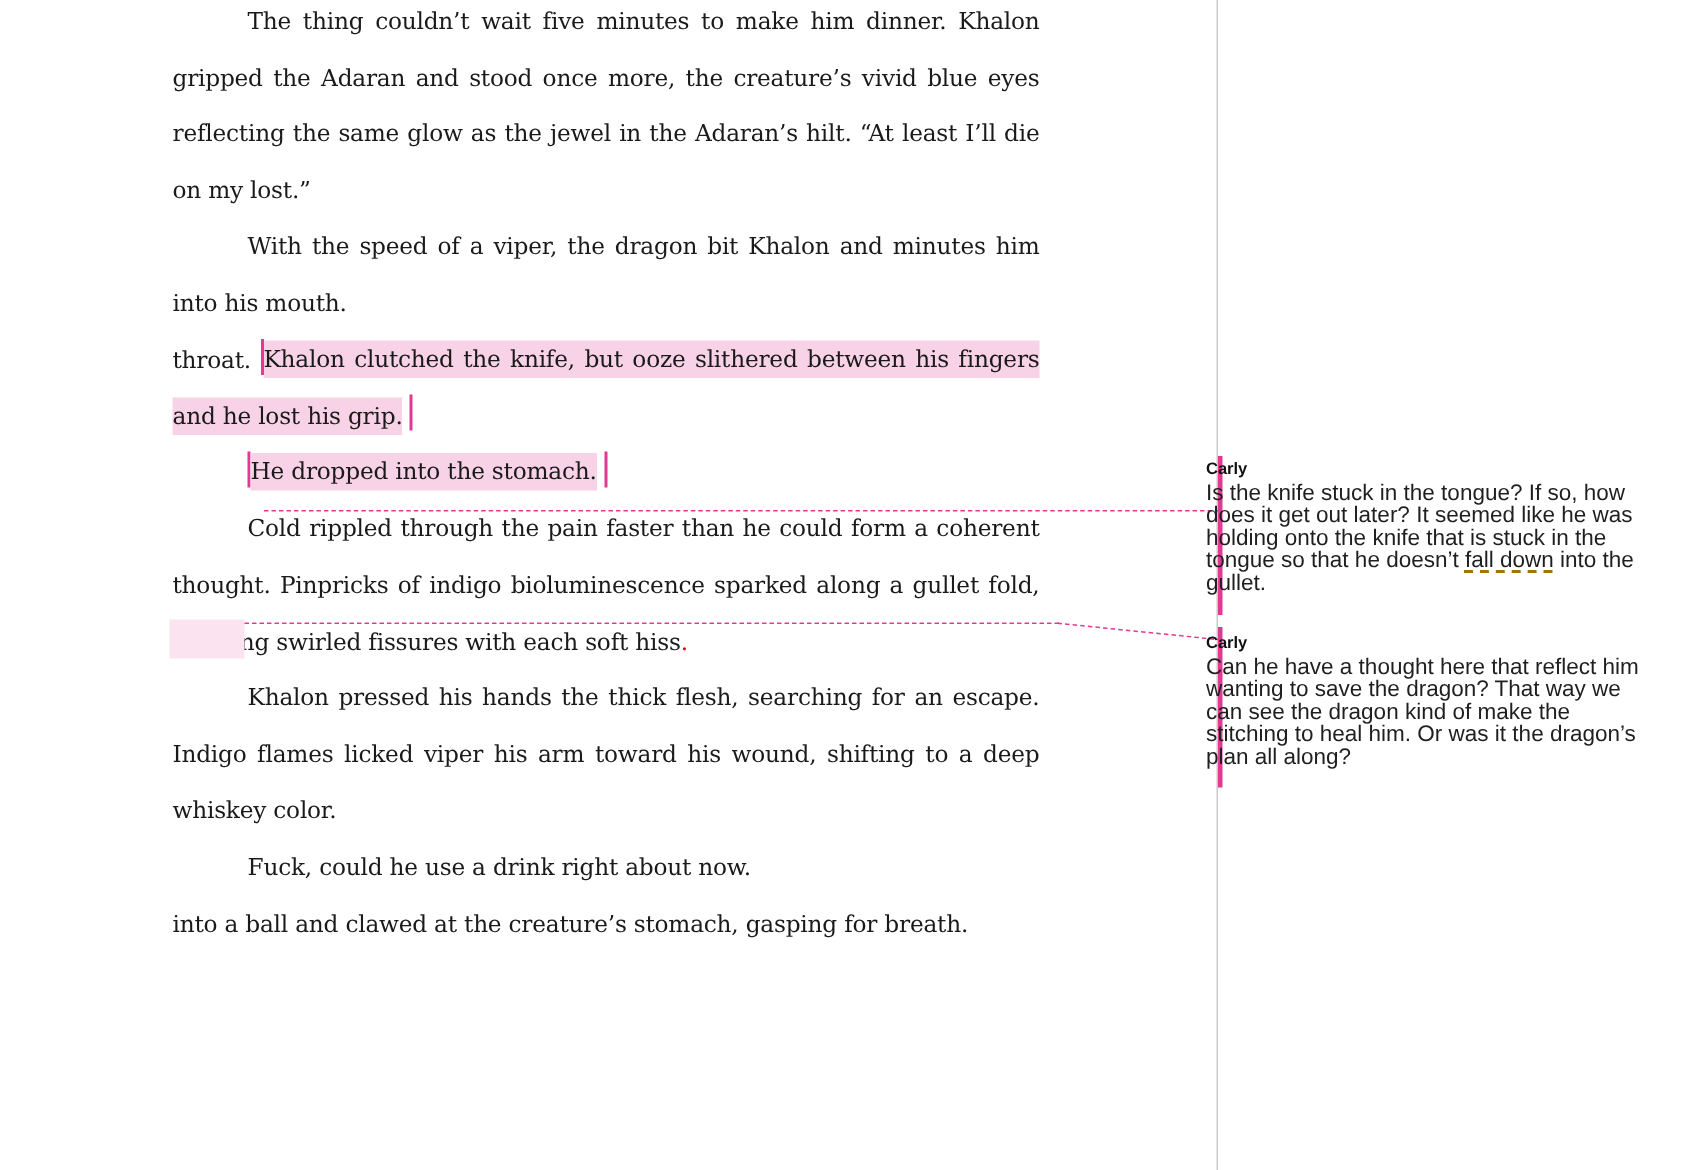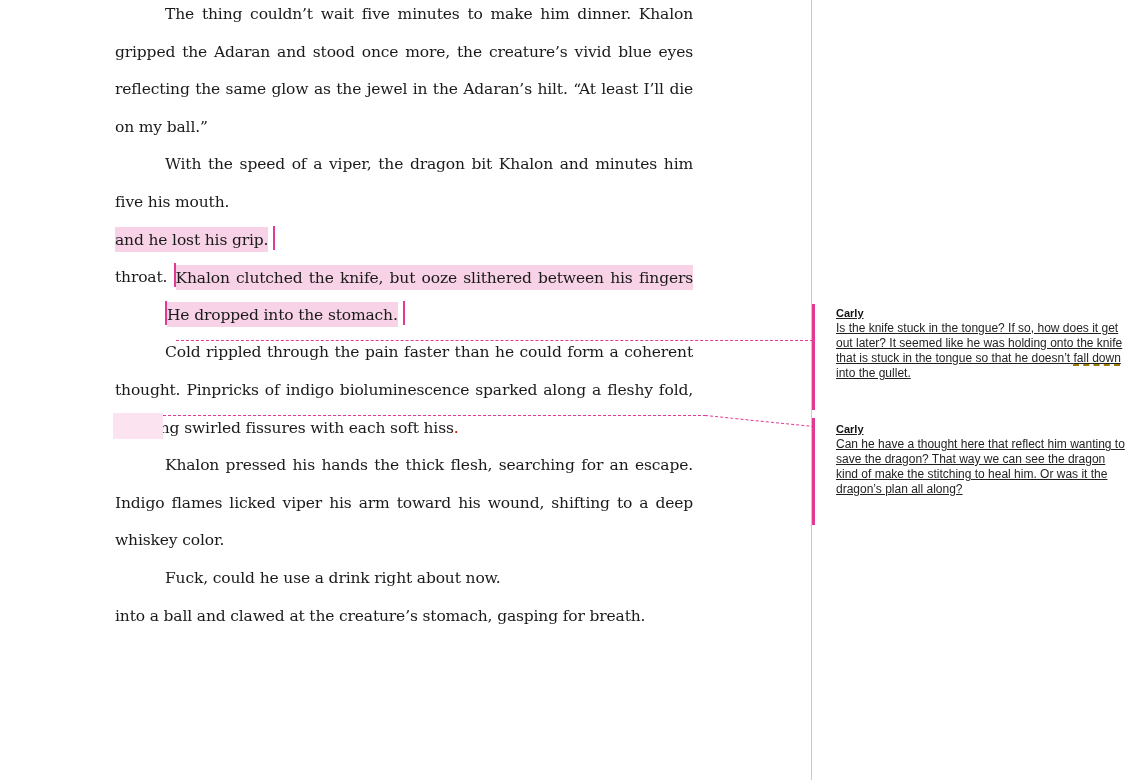--- a/index.html
+++ b/index.html
@@ -34,49 +34,49 @@
   .indent-hl{position:absolute;left:113px;top:413px;width:50px;height:26px;background:var(--hl-light);}
   .connector{position:absolute;border-top:1px dashed var(--pink);height:0;}
   .c1{left:176px;top:340px;width:637px;}
   .c2a{left:163px;top:415px;width:543px;}
   .c2b{left:705px;top:415px;width:110px;transform:rotate(5.8deg);transform-origin:0 0;}
   .cbar{position:absolute;left:812px;width:3px;background:var(--pink);}
   .cbar1{top:304px;height:106px;}
   .cbar2{top:418px;height:107px;}
   
   .comment{
-    position:absolute;left:836px;width:292px;
-    font-family:"Liberation Sans",sans-serif;color:#1f1f1f;text-decoration:underline;
+    position:absolute;left:804px;width:292px;
+    font-family:"Liberation Sans",sans-serif;color:#1f1f1f;
   }
   #comment1{top:306px;}
   #comment2{top:422px;}
   .author{font-weight:bold;font-size:11px;line-height:15px;color:#111;}
-  .cbody{font-size:12px;line-height:15px;}
+  .cbody{font-size:15px;line-height:15px;}
   .gold-underline{
     text-decoration:underline dashed var(--gold);
     text-decoration-thickness:1.5px;text-underline-offset:2px;
   }
 </style>
 </head>
 <body>
 
 <div class="page">
 
   <div class="doc" id="doc">
       <div class="line just ind"><span>The thing couldn’t wait five minutes to make him dinner. Khalon</span></div>
       <div class="line just"><span>gripped the Adaran and stood once more, the creature’s vivid blue eyes</span></div>
       <div class="line just"><span>reflecting the same glow as the jewel in the Adaran’s hilt. “At least I’ll die</span></div>
-      <div class="line"><span>on my ball.”</span></div>
+      <div class="line"><span>on my lost.”</span></div>
       <div class="line just ind"><span>With the speed of a viper, the dragon bit Khalon and minutes him</span></div>
-      <div class="line"><span>five his mouth.</span></div>
+      <div class="line"><span>into his mouth.</span></div>
+      <div class="line just"><span>throat. </span><span class="anchor"></span><span class="hl">Khalon clutched the knife, but ooze slithered between his fingers</span></div>
       <div class="line"><span class="hl">and he lost his grip.</span><span class="anchor anchor-end"></span></div>
-      <div class="line just"><span>throat. </span><span class="anchor"></span><span class="hl">Khalon clutched the knife, but ooze slithered between his fingers</span></div>
       <div class="line ind"><span class="anchor"></span><span class="hl">He dropped into the stomach.</span><span class="anchor anchor-end"></span></div>
       <div class="line just ind"><span>Cold rippled through the pain faster than he could form a coherent</span></div>
-      <div class="line just"><span>thought. Pinpricks of indigo bioluminescence sparked along a fleshy fold,</span></div>
+      <div class="line just"><span>thought. Pinpricks of indigo bioluminescence sparked along a gullet fold,</span></div>
       <div class="line"><span>creating swirled fissures with each soft hiss</span><span class="red">.</span></div>
       <div class="line just ind"><span>Khalon pressed his hands the thick flesh, searching for an escape.</span></div>
       <div class="line just"><span>Indigo flames licked viper his arm toward his wound, shifting to a deep</span></div>
       <div class="line"><span>whiskey color.</span></div>
       <div class="line ind"><span>Fuck, could he use a drink right about now.</span></div>
       <div class="line"><span>into a ball and clawed at the creature’s stomach, gasping for breath.</span></div>
     </div>
 
   <div class="indent-hl"></div>
 

